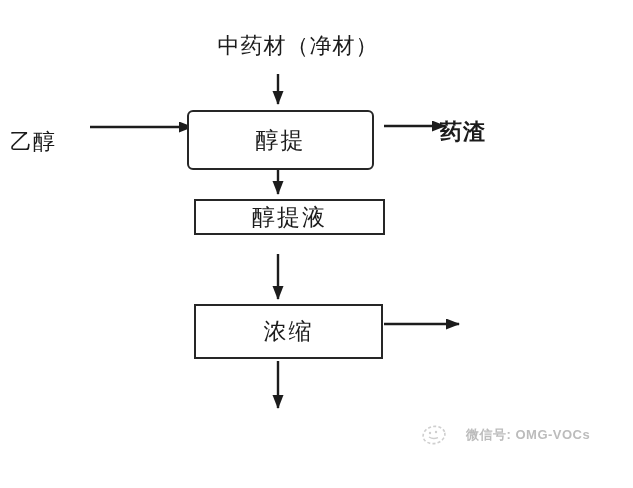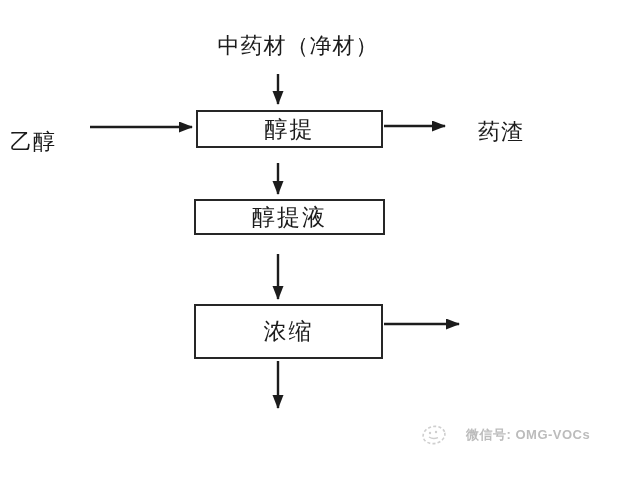--- a/index.html
+++ b/index.html
@@ -31,39 +31,39 @@
     white-space: nowrap;
     letter-spacing: 1px;
   }
   .label.title {
     left: 298px;
     top: 33px;
     transform: translateX(-50%);
     font-size: 22px;
   }
   .label.ethanol   { left: 10px;  top: 120px; margin-top: 9px; }
-  .label.residue   { left: 478px; top: 119px; }
+  .label.residue   { left: 440px; top: 119px; font-weight: bold; }
   .label.dilute    { left: 481px; top: 320px; }
   .label.fluid     { left: 267px; top: 424px; transform: translateX(-50%); font-size: 23px; }
   .box {
     position: absolute;
     border: 2px solid #262626;
     background: #ffffff;
     display: flex;
     align-items: center;
     justify-content: center;
     box-sizing: border-box;
   }
   .box span {
     color: #1b1b1b;
     font-size: 23px;
     letter-spacing: 2px;
     white-space: nowrap;
   }
-  .box.b1 { left: 196px; top: 110px; width: 187px; height: 38px; }
+  .box.b1 { left: 187px; top: 110px; width: 187px; height: 60px; border-radius: 6px; }
   .box.b2 { left: 194px; top: 199px; width: 191px; height: 36px; }
   .box.b3 { left: 194px; top: 304px; width: 189px; height: 55px; }
   .watermark {
     position: absolute;
     left: 421px;
     top: 424px;
     display: flex;
     align-items: center;
     gap: 19px;
   }

